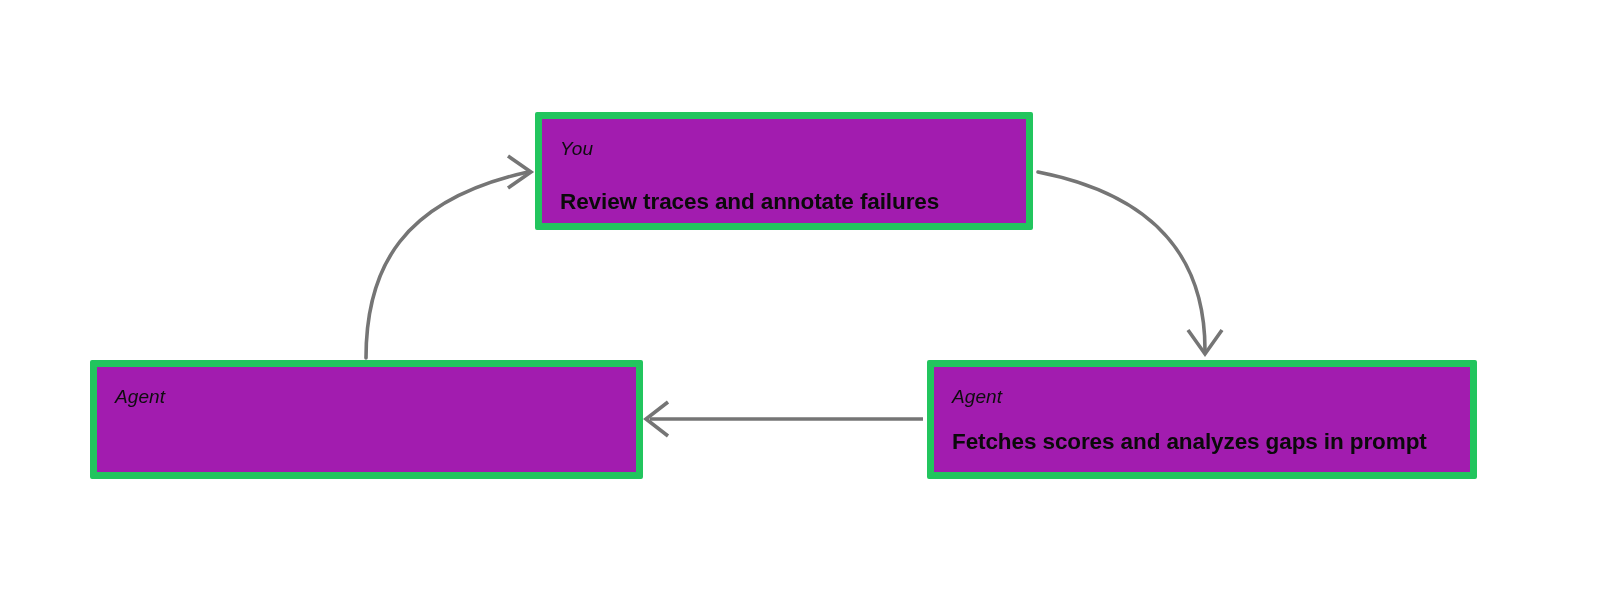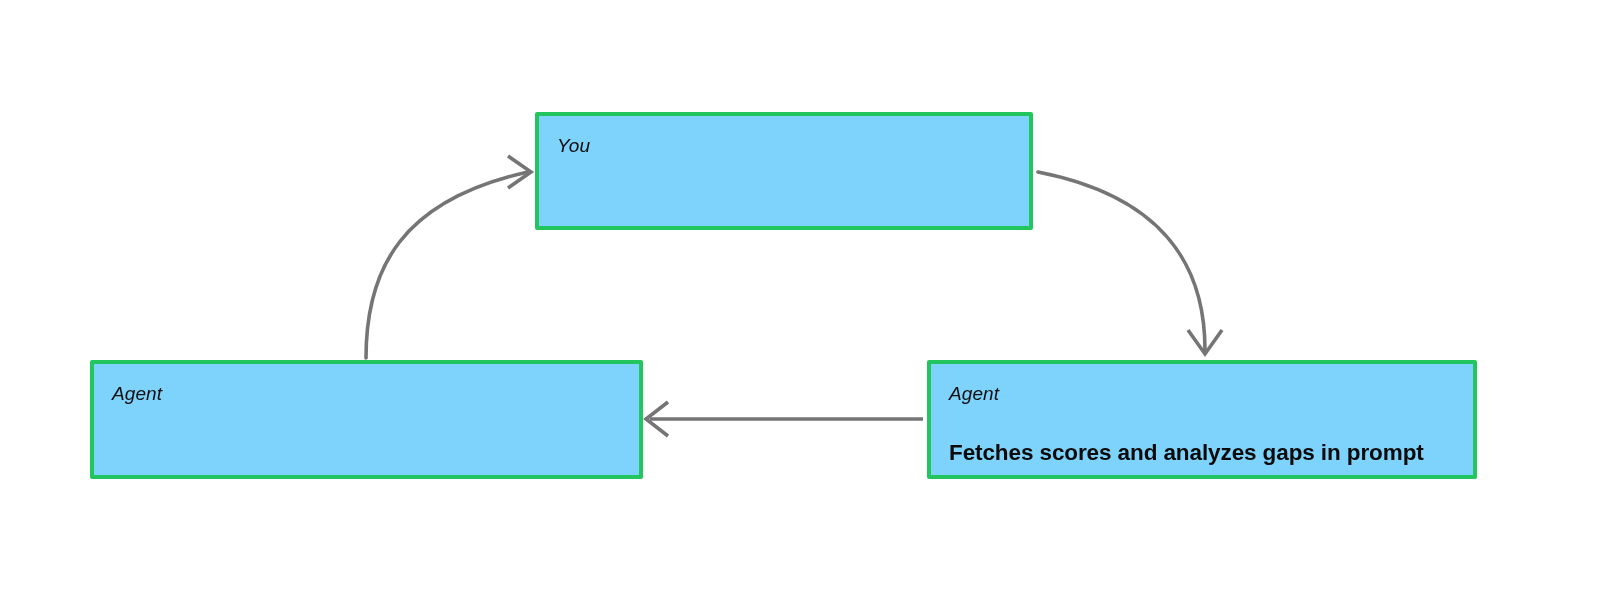--- a/index.html
+++ b/index.html
@@ -32,22 +32,22 @@
     height: 603px;
     z-index: 1;
     pointer-events: none;
   }
 
   
   .node {
     position: absolute;
     z-index: 2;
     box-sizing: border-box;
-    background: #7dd3fc;
-    border: 4px solid #22c55e;
+    background: #a21caf;
+    border: 7px solid #22c55e;
     border-radius: 2px;
   }
   .node-role {
     position: absolute;
     left: 18px;
     font-style: italic;
     font-weight: 400;
     font-size: 19px;
     line-height: 22px;
     color: #0d0d0d;
@@ -86,21 +86,21 @@
   #node-updates .node-title { top: 70px; }
 
   
   #node-fetches {
     left: 927px;
     top: 360px;
     width: 550px;
     height: 119px;
   }
   #node-fetches .node-role  { top: 19px; }
-  #node-fetches .node-title { top: 76px; }
+  #node-fetches .node-title { top: 62px; }
 </style>
 </head>
 <body>
 
 <div id="diagram-canvas">
 
   <svg id="arrow-layer" viewBox="0 0 1600 603" width="1600" height="603" xmlns="http://www.w3.org/2000/svg">
 
     <g>
       <path d="M 366 358
@@ -115,20 +115,21 @@
     </g>
 
     <g>
       <path d="M 923 419 L 650 419" fill="none" stroke="#757575" stroke-width="3.6" stroke-linecap="butt" stroke-linejoin="round"></path>
       <path d="M 668 402 L 646 419 L 668 436" fill="none" stroke="#757575" stroke-width="3.6" stroke-linecap="butt" stroke-linejoin="miter"></path>
     </g>
   </svg>
 
   <div class="node" id="node-you">
     <div class="node-role">You</div>
+    <div class="node-title">Review traces and annotate failures</div>
   </div>
 
   <div class="node" id="node-updates">
     <div class="node-role">Agent</div>
   </div>
 
   <div class="node" id="node-fetches">
     <div class="node-role">Agent</div>
     <div class="node-title">Fetches scores and analyzes gaps in prompt</div>
   </div>

